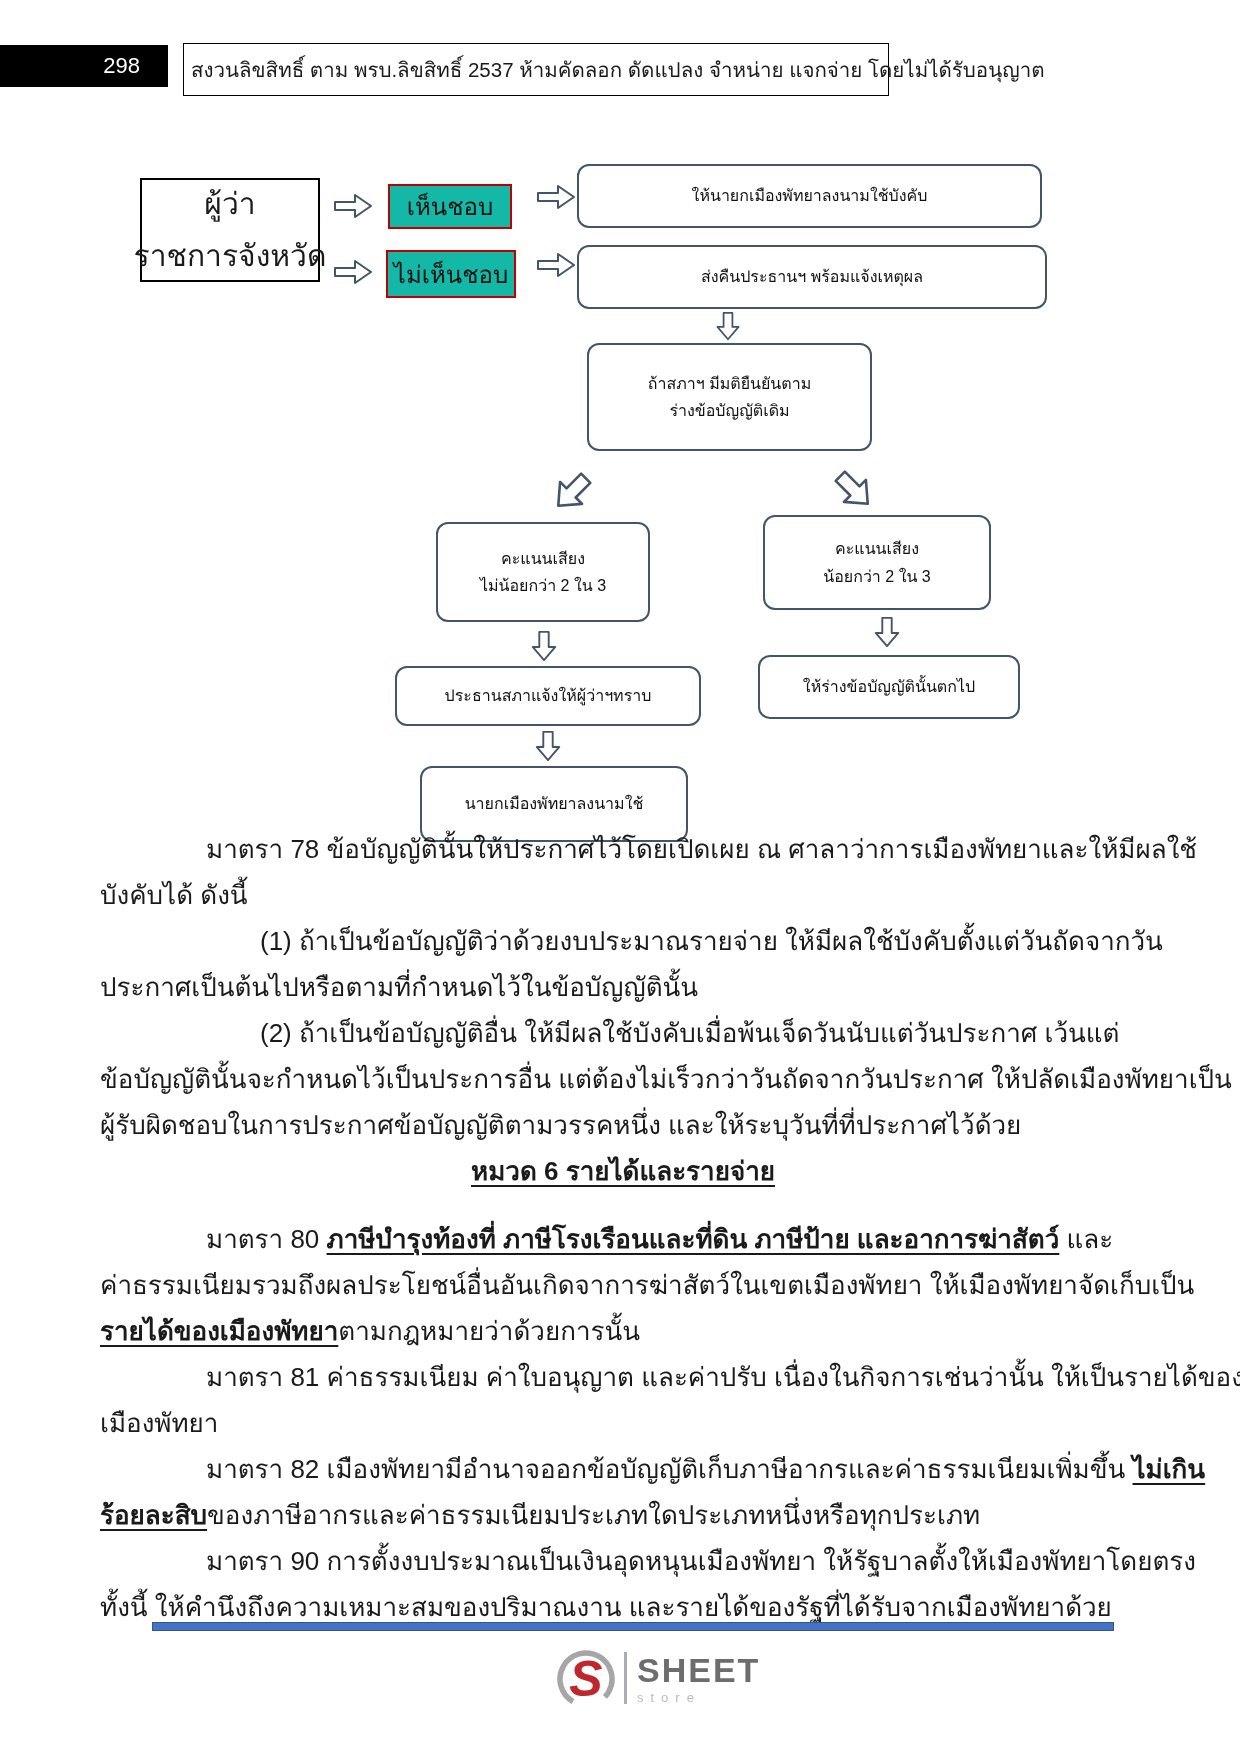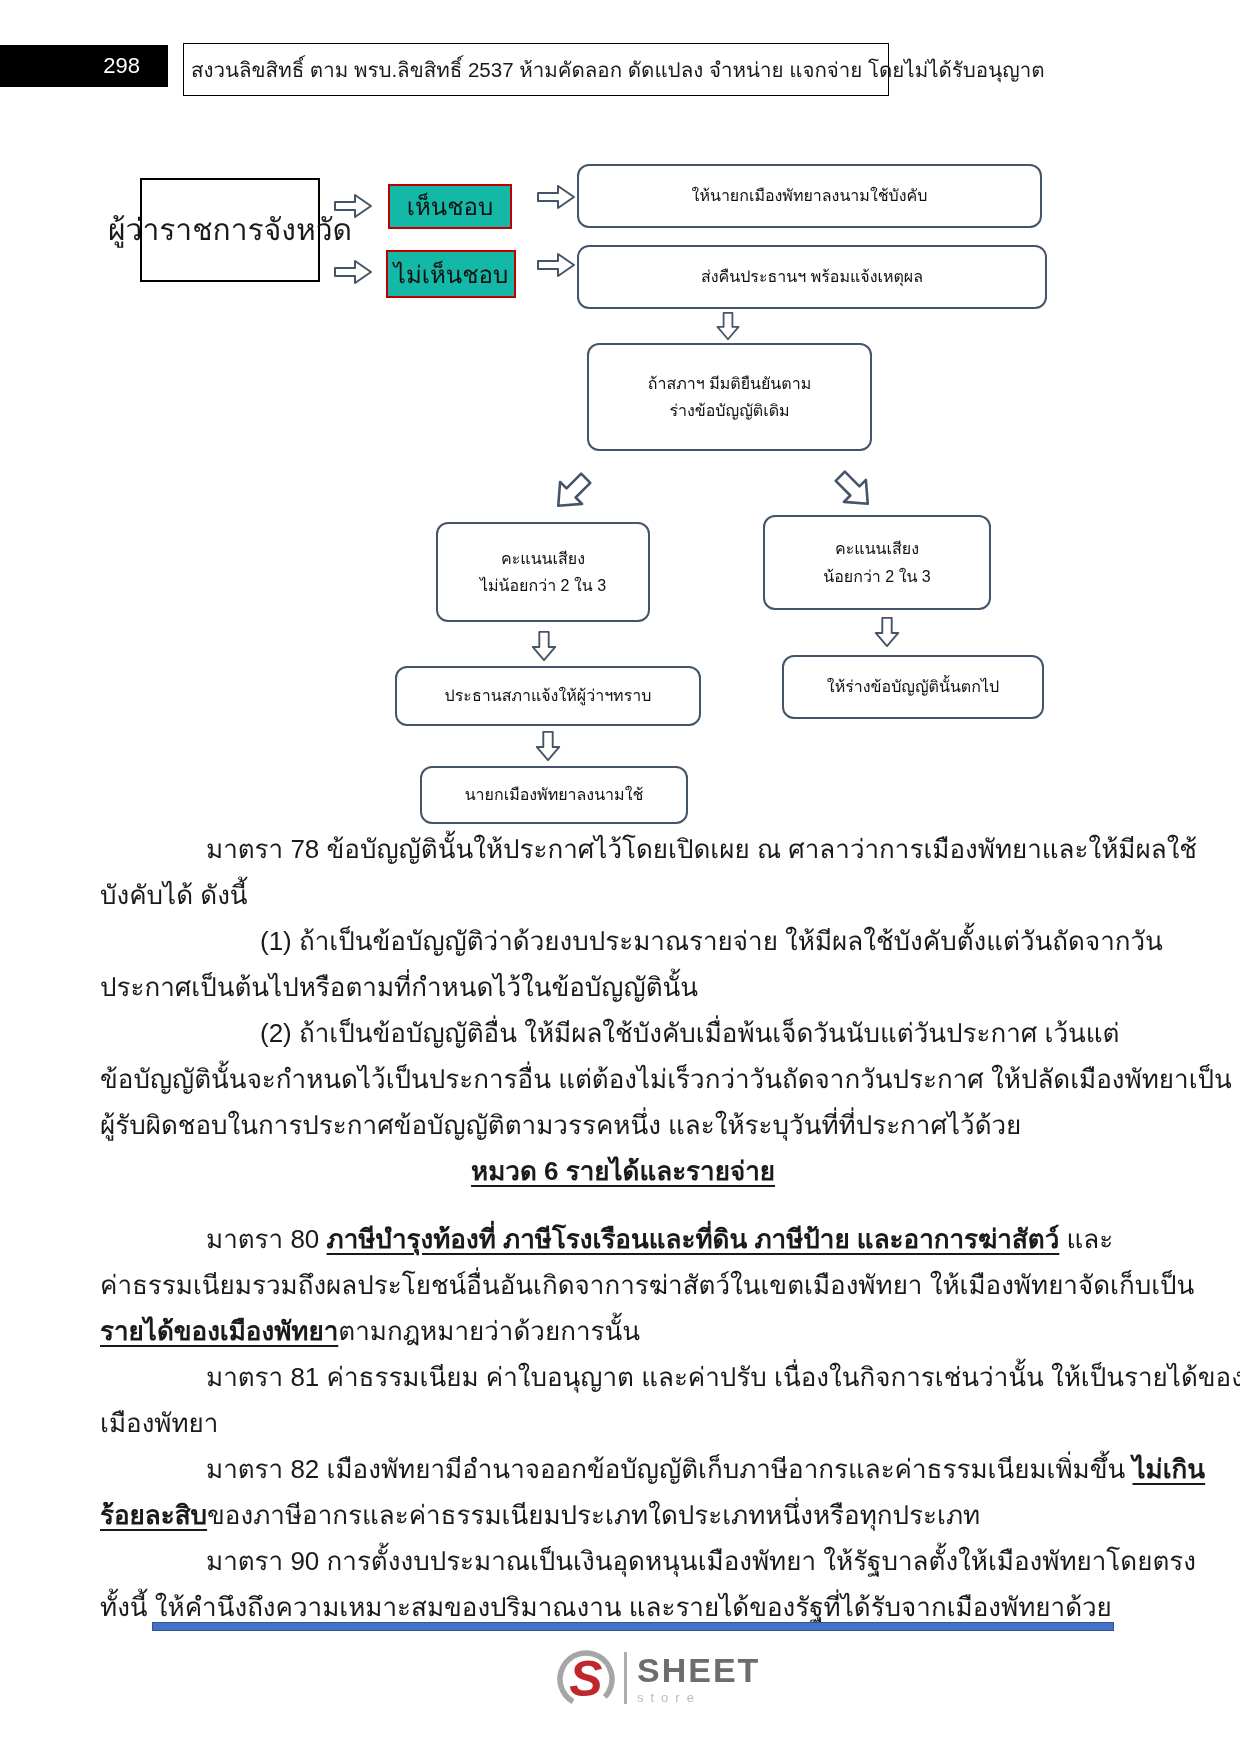--- a/index.html
+++ b/index.html
@@ -26,21 +26,21 @@
     text-align:center;font-size:16px;color:#111;box-sizing:border-box;line-height:1.7;
     white-space:nowrap;
   }
   .redbox{
     position:absolute;border:2.2px solid #c00000;background:#14b8a6;box-sizing:border-box;
     display:flex;align-items:center;justify-content:center;font-size:24px;color:#111;
     white-space:nowrap;
   }
   .govbox{
     position:absolute;border:2.5px solid #000;background:#fff;box-sizing:border-box;
-    display:flex;align-items:center;justify-content:center;
+    display:flex;flex-direction:column;align-items:center;justify-content:center;
     font-size:30px;line-height:1.75;text-align:center;white-space:nowrap;
   }
   .arr{position:absolute;}
   
   .tline{
     position:absolute;left:100px;width:1046px;font-size:26px;line-height:46px;
     height:46px;white-space:nowrap;
   }
   .tline.center{text-align:center;}
   .ind-p{padding-left:106px;}
@@ -134,29 +134,29 @@
     <svg class="arr" style="left:526px;top:630px;" width="36" height="32" viewBox="0 0 30 34">
       <path d="M10 2 L20 2 L20 18 L27 18 L15 32 L3 18 L10 18 Z" fill="#fff" stroke="#44546a" stroke-width="2" stroke-linejoin="round"></path>
     </svg>
     <svg class="arr" style="left:869px;top:616px;" width="36" height="32" viewBox="0 0 30 34">
       <path d="M10 2 L20 2 L20 18 L27 18 L15 32 L3 18 L10 18 Z" fill="#fff" stroke="#44546a" stroke-width="2" stroke-linejoin="round"></path>
     </svg>
 
     <div class="fbox" style="left:395px;top:666px;width:306px;height:60px;">
       <span>ประธานสภาแจ้งให้ผู้ว่าฯทราบ</span>
     </div>
-    <div class="fbox" style="left:758px;top:655px;width:262px;height:64px;margin-left:24px;">
+    <div class="fbox" style="left:758px;top:655px;width:262px;height:64px;">
       <span>ให้ร่างข้อบัญญัตินั้นตกไป</span>
     </div>
 
     <svg class="arr" style="left:530px;top:730px;" width="36" height="32" viewBox="0 0 30 34">
       <path d="M10 2 L20 2 L20 18 L27 18 L15 32 L3 18 L10 18 Z" fill="#fff" stroke="#44546a" stroke-width="2" stroke-linejoin="round"></path>
     </svg>
 
-    <div class="fbox" style="left:420px;top:766px;width:268px;height:58px;">
+    <div class="fbox" style="left:420px;top:766px;width:268px;height:76px;">
       <span>นายกเมืองพัทยาลงนามใช้</span>
     </div>
   </div>
 
   <div>
       <div class="tline ind-p" style="top: 826px;"><span class="seg-b">มาตรา 78 </span><span class="seg-n">ข้อบัญญัตินั้นให้ประกาศไว้โดยเปิดเผย ณ ศาลาว่าการเมืองพัทยาและให้มีผลใช้</span></div>
       <div class="tline" style="top: 872px;"><span class="seg-n">บังคับได้ ดังนี้</span></div>
       <div class="tline ind-i" style="top: 918px;"><span class="seg-n">(1) ถ้าเป็นข้อบัญญัติว่าด้วยงบประมาณรายจ่าย ให้มีผลใช้บังคับตั้งแต่วันถัดจากวัน</span></div>
       <div class="tline" style="top: 964px;"><span class="seg-n">ประกาศเป็นต้นไปหรือตามที่กำหนดไว้ในข้อบัญญัตินั้น</span></div>
       <div class="tline ind-i" style="top: 1010px;"><span class="seg-n">(2) ถ้าเป็นข้อบัญญัติอื่น  ให้มีผลใช้บังคับเมื่อพ้นเจ็ดวันนับแต่วันประกาศ  เว้นแต่</span></div>

